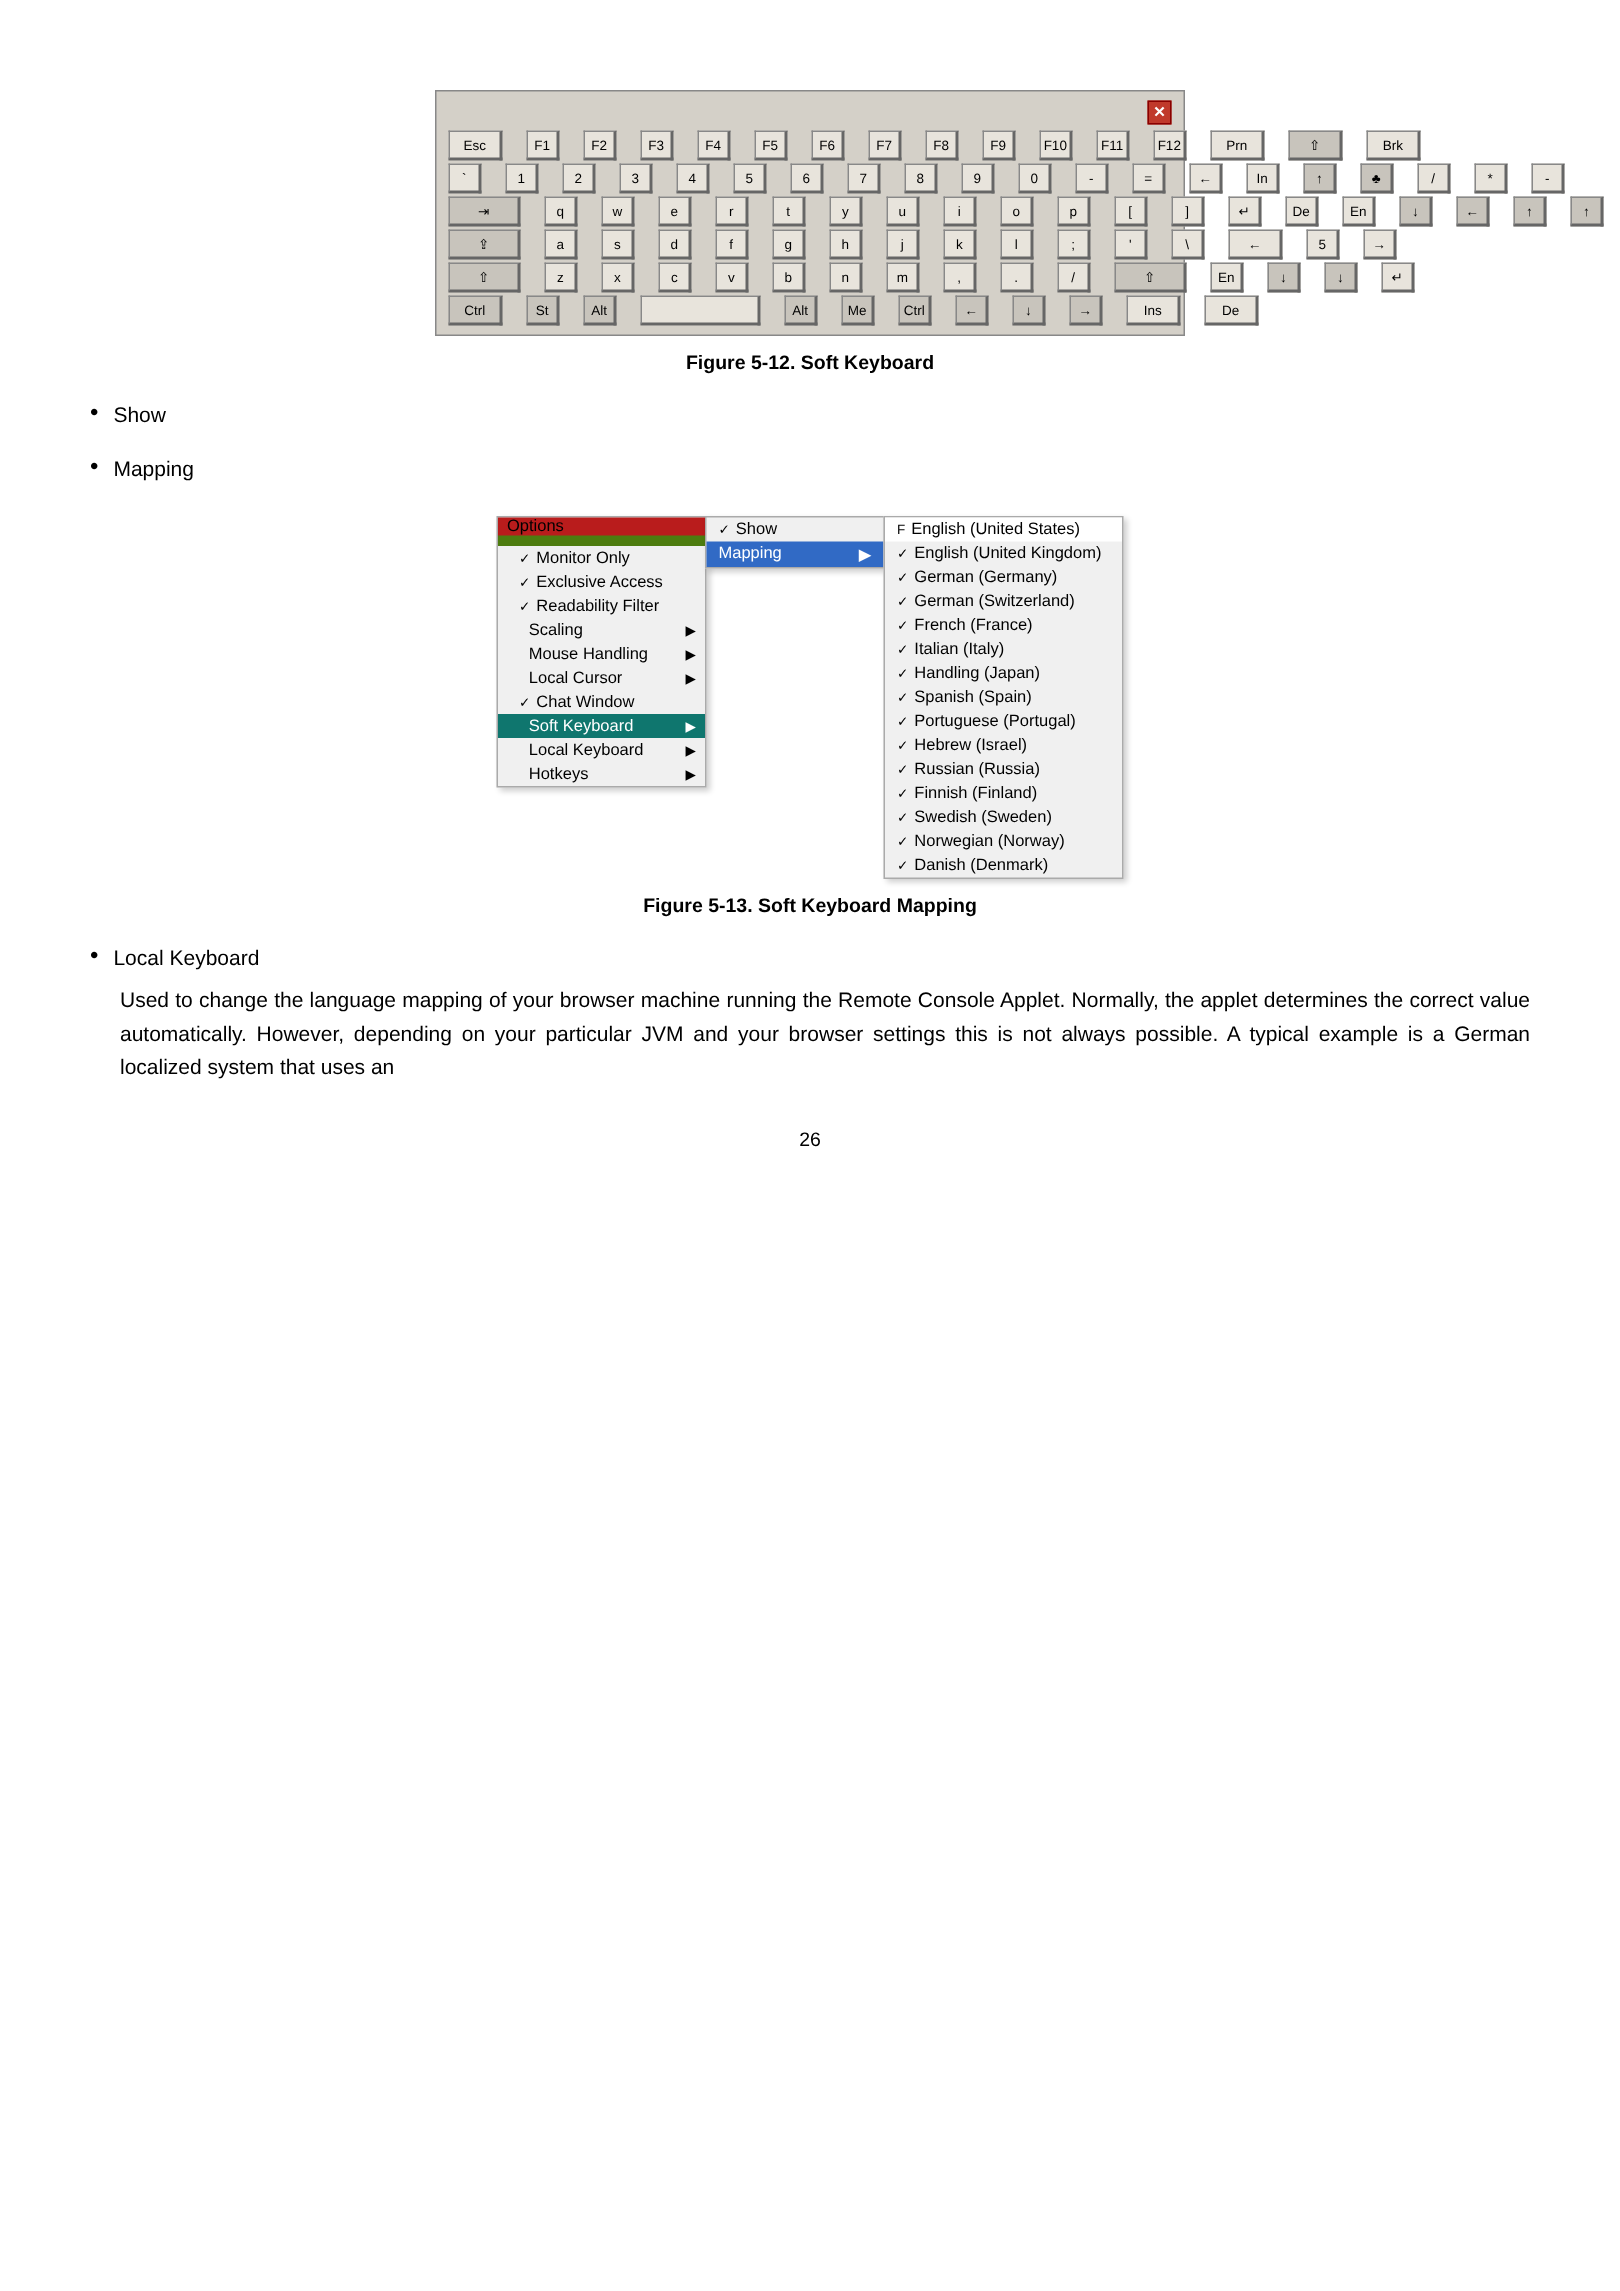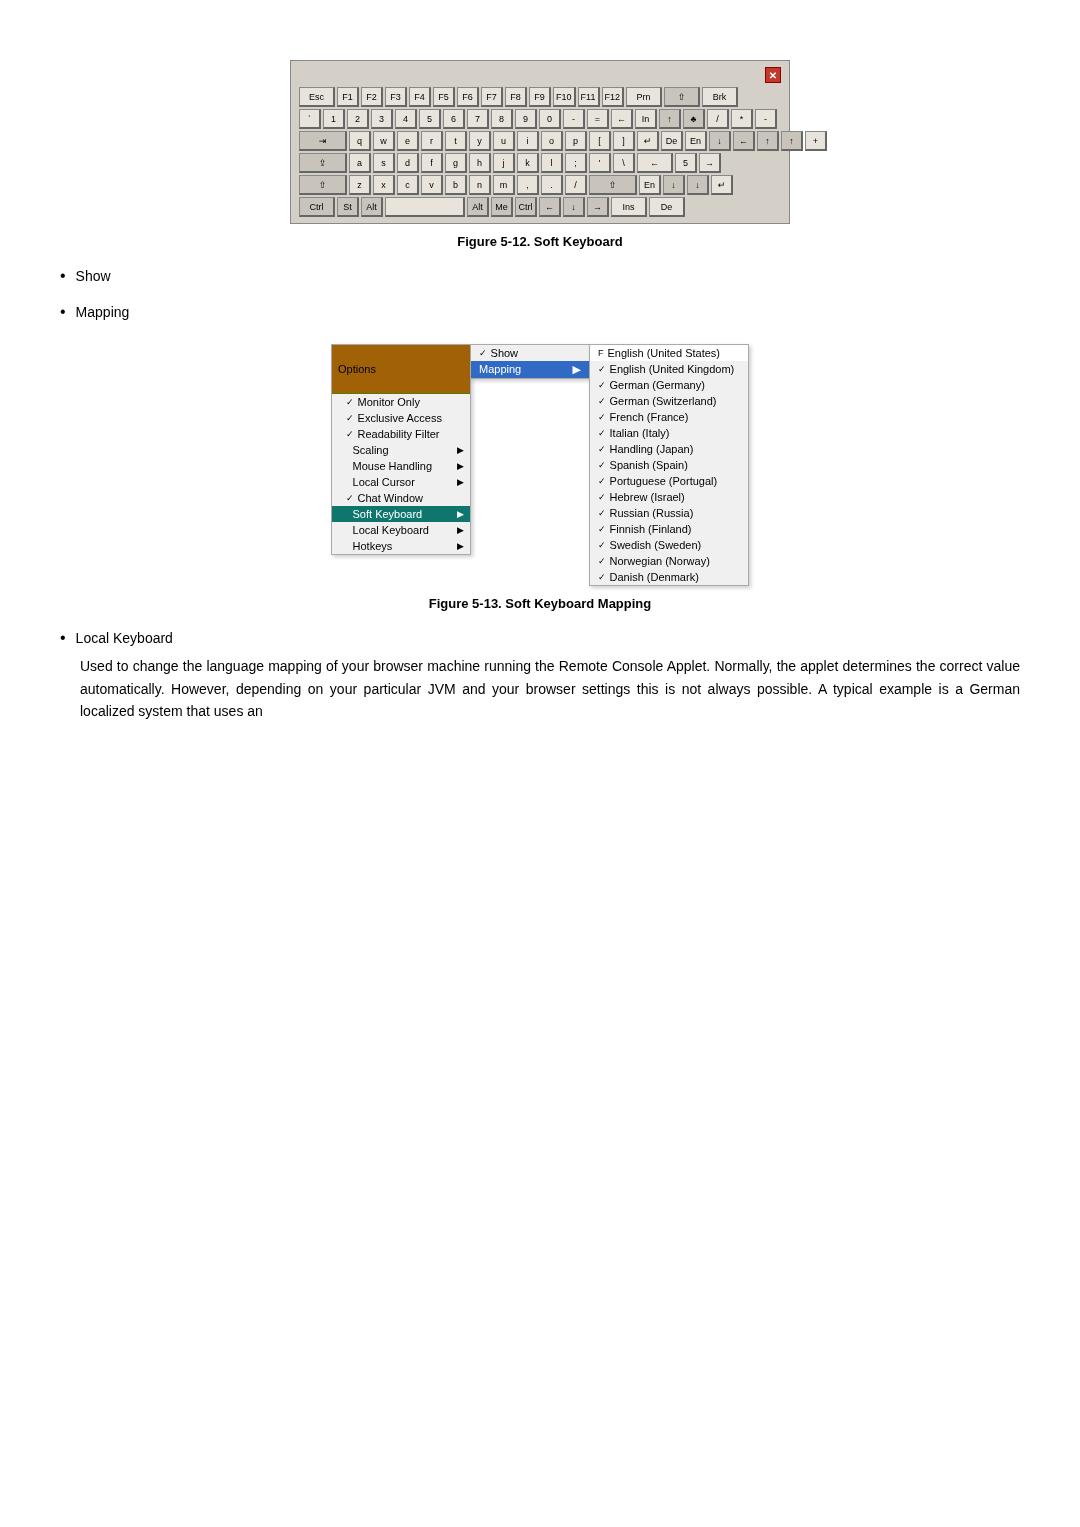--- a/index.html
+++ b/index.html
@@ -55,21 +55,21 @@
     }
 
     .kb-rows {
       display: flex;
       flex-direction: column;
       gap: 2px;
     }
 
     .kb-row {
       display: flex;
-      gap: 2px;
+      gap: 16px;
       align-items: center;
     }
 
     .kb-key {
       background: #e8e4dc;
       border: 1px solid #888;
       border-bottom: 2px solid #666;
       border-right: 2px solid #666;
       min-width: 22px;
       height: 20px;
@@ -142,23 +142,23 @@
     }
 
     .menu-panel {
       background: #f0f0f0;
       border: 1px solid #aaa;
       min-width: 140px;
       box-shadow: 2px 2px 4px rgba(0,0,0,0.2);
     }
 
     .menu-panel .menu-header {
-      background: #a16207;
-      border-bottom: 1px solid #4d7c0f;
-      padding: 18px 6px;
+      background: #b91c1c;
+      border-bottom: 7px solid #4d7c0f;
+      padding: 0 6px;
       font-size: 11px;
     }
 
     .menu-item {
       padding: 2px 6px 2px 14px;
       display: flex;
       align-items: center;
       white-space: nowrap;
       cursor: default;
     }
@@ -492,14 +492,15 @@
     </div>
     <div class="figure-caption">Figure 5-13. Soft Keyboard Mapping</div>
   </div>
 
   <div class="bullet-item">
     <span class="bullet-dot">•</span>
     <span class="bullet-label">Local Keyboard</span>
   </div>
   <p class="bullet-text">Used to change the language mapping of your browser machine running the Remote Console Applet. Normally, the applet determines the correct value automatically. However, depending on your particular JVM and your browser settings this is not always possible. A typical example is a German localized system that uses an</p>
 
+  <div class="page-number">26</div>
 
 </div>
 
 </body></html>

